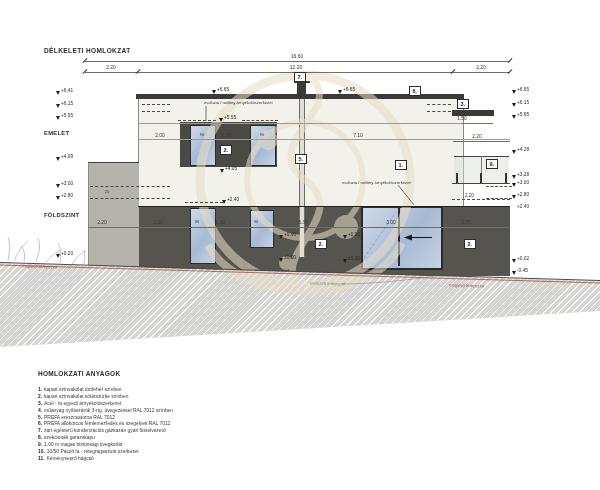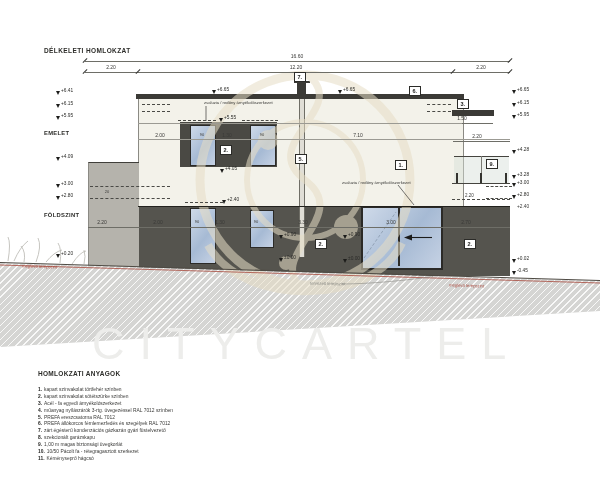--- a/index.html
+++ b/index.html
@@ -79,21 +79,20 @@
       <circle cx="155" cy="135" r="105" stroke-width="9"></circle>
       <circle cx="155" cy="135" r="58" stroke-width="6"></circle>
       <path d="M155,28 C205,62 105,98 155,135 C205,172 110,212 155,246" stroke-width="7"></path>
       <path d="M58,200 C92,262 222,262 252,198" stroke-width="8"></path>
       <circle cx="118" cy="95" r="10" fill="#e7dec6" stroke="none"></circle>
       <circle cx="196" cy="182" r="12" fill="#e7dec6" stroke="none"></circle>
       <circle cx="136" cy="218" r="7" fill="#e7dec6" stroke="none"></circle>
     </g>
   </svg>
 
-  <div class="wm1" style="left:92px;top:318px;">CITYCARTEL</div>
 
   <svg class="abs z6" style="left:0;top:0;" width="600" height="490" viewBox="0 0 600 490">
     <line x1="0" y1="262.5" x2="600" y2="280.5" stroke="#4e4a43" stroke-width="1.1"></line>
     <line x1="0" y1="265" x2="600" y2="283" stroke="#a84a3e" stroke-width="0.8"></line>
     <g stroke="#b8b6b0" stroke-width="0.8" fill="none">
       <path d="M8,261 q3,-18 0,-24"></path>
         <path d="M14,261 q6,-14 14,-20"></path>
       <path d="M24,262 q2,-10 -3,-16"></path>
         <path d="M36,262 q6,-16 2,-24"></path>
       <path d="M46,262 q8,-10 16,-12"></path>

